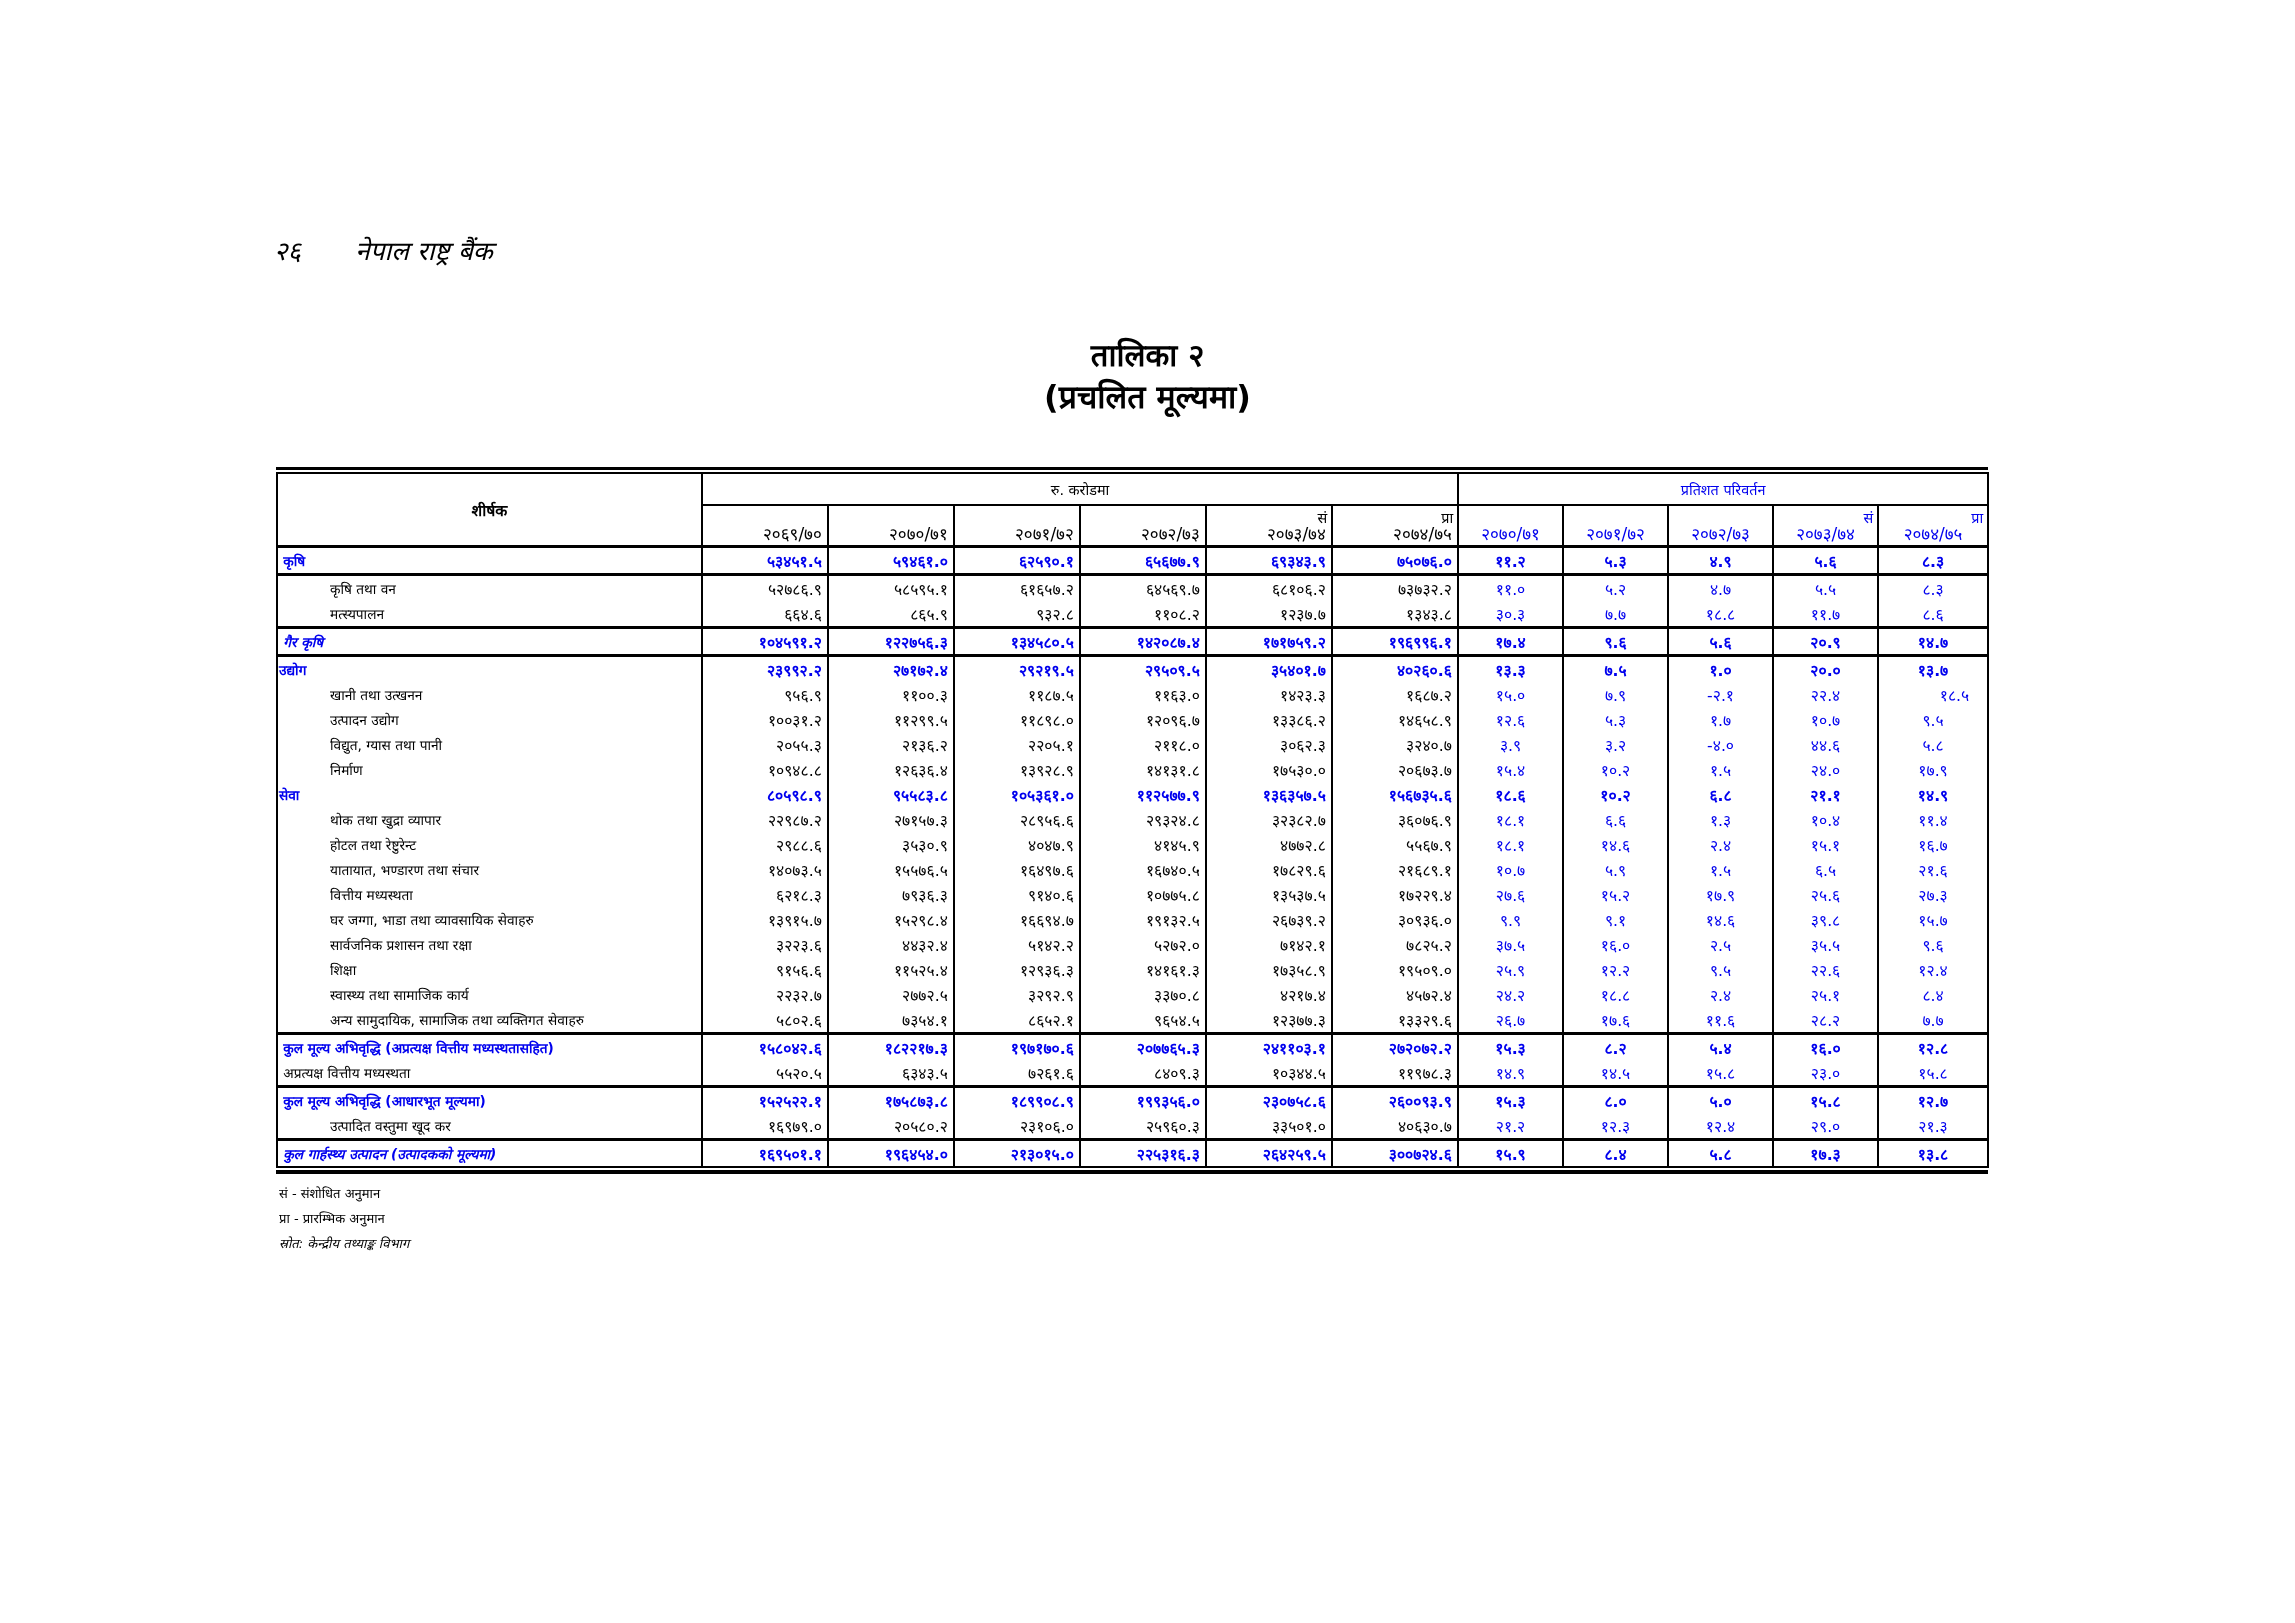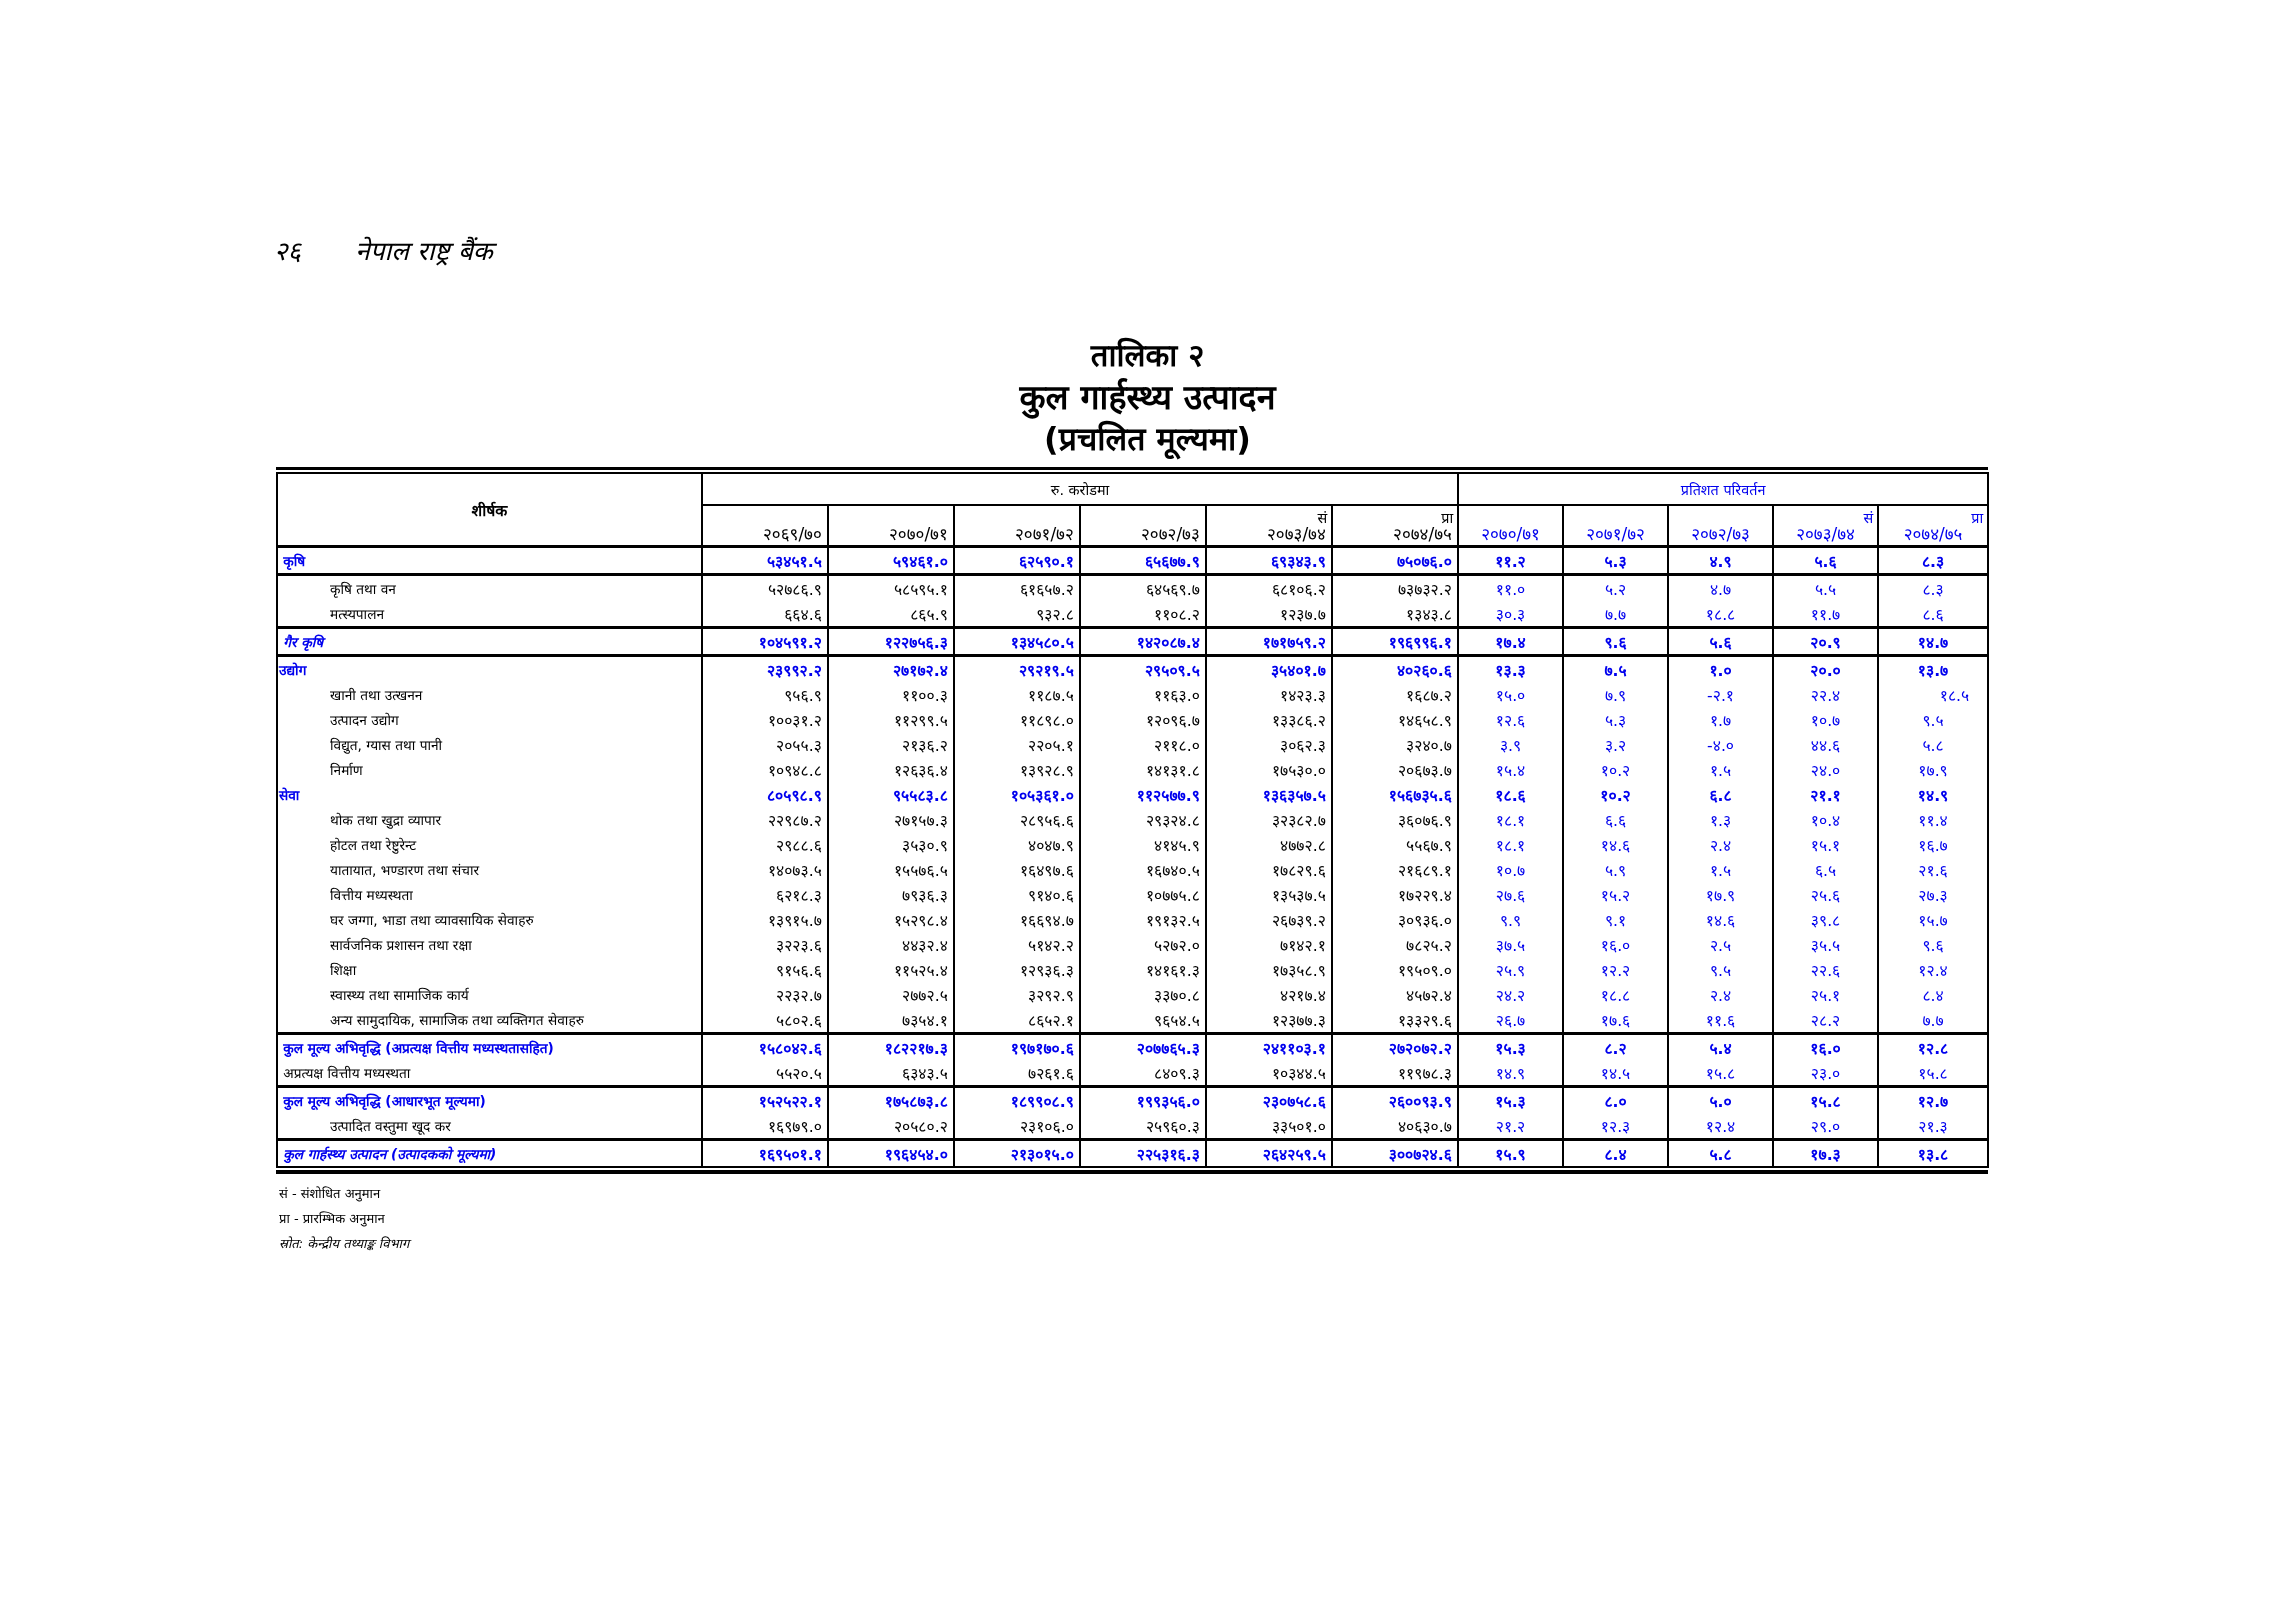--- a/index.html
+++ b/index.html
@@ -43,21 +43,20 @@
 </head>
 <body>
 
 <div class="page-header">
   <span class="pnum">२६</span>
   <span>नेपाल राष्ट्र बैंक</span>
 </div>
 
 <div class="titles">
   <div class="t1">तालिका २</div>
-  <div class="t2">कुल गार्हस्थ्य उत्पादन</div>
   <div class="t3">(प्रचलित मूल्यमा)</div>
 </div>
 
 <div class="tbl-wrap">
   <div class="topline"></div>
   <table>
     <colgroup>
       <col style="width:425px">
         <col style="width:126px">
         <col style="width:126px">

